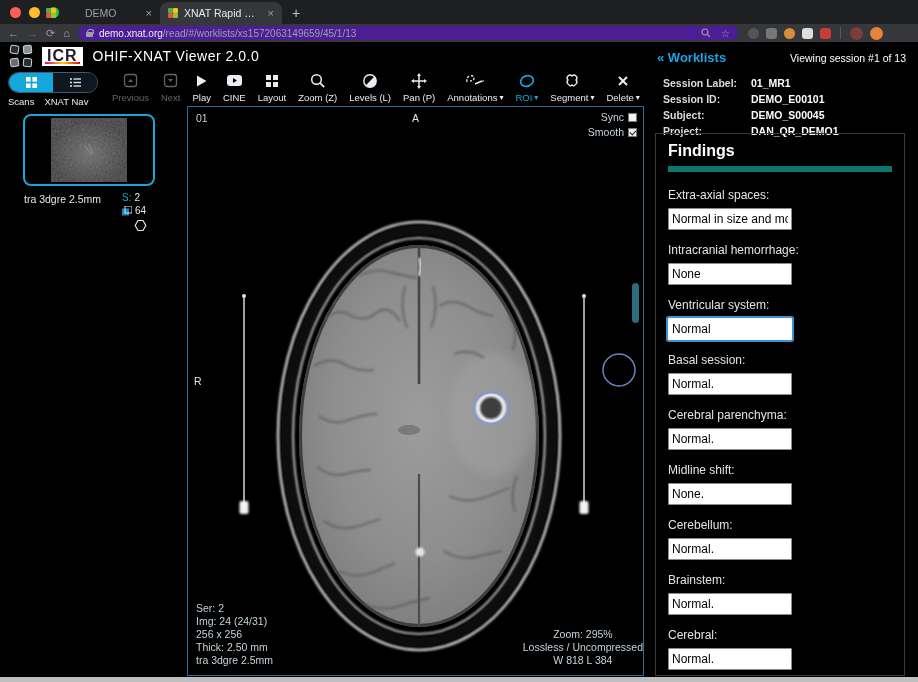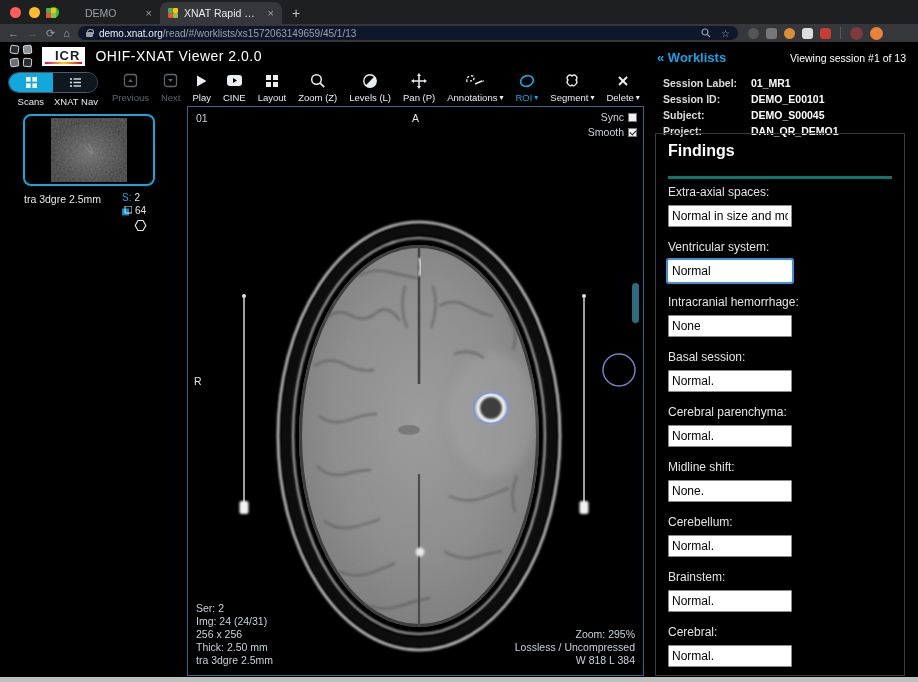--- a/index.html
+++ b/index.html
@@ -18,54 +18,54 @@
   .tab .title { flex:1; white-space:nowrap; overflow:hidden; text-overflow:ellipsis; }
   .tab .x { font-size:11px; color:#9aa0a6; }
   .favicon { width:10px; height:10px; position:relative; flex:0 0 10px; }
   .favicon i { position:absolute; width:5px; height:5px; border-radius:1px; }
   .favicon .f1{left:0;top:0;background:#4caf50}.favicon .f2{right:0;top:0;background:#ffc107}
   .favicon .f3{left:0;bottom:0;background:#e5533d}.favicon .f4{right:0;bottom:0;background:#8bc34a}
   .newtab { color:#c0c4c8; font-size:14px; margin:0 0 3px 10px; }
   .urlbar { position:absolute; left:0; top:24px; width:918px; height:18px; background:#36373a; display:flex; align-items:center; }
   .navic { color:#9aa0a6; font-size:11px; margin-left:8px; }
   .navic.dim { color:#5f6368; }
-  .omnibox { position:relative; height:14px; flex:0 0 660px; margin-left:8px; background:#0f172a; border-radius:7px; display:flex; align-items:center; padding:0 8px; }
+  .omnibox { position:relative; height:14px; flex:0 0 660px; margin-left:8px; background:#4c1d95; border-radius:7px; display:flex; align-items:center; padding:0 8px; }
   .omnibox .lock { width:7px; height:8px; position:relative; margin-right:6px; }
   .lock:before { content:""; position:absolute; left:1px; top:0; width:5px; height:4px; border:1px solid #9aa0a6; border-bottom:none; border-radius:3px 3px 0 0; }
   .lock:after { content:""; position:absolute; left:0; top:3px; width:7px; height:5px; background:#9aa0a6; border-radius:1px; }
   .url { font-size:10px; color:#9aa0a6; white-space:nowrap; overflow:hidden; }
   .url b { color:#e8eaed; font-weight:normal; }
   .omni-icons { margin-left:auto; display:flex; gap:10px; color:#9aa0a6; font-size:10px; }
   .ext-icons { display:flex; align-items:center; gap:7px; margin-left:10px; }
   .extic { width:11px; height:11px; border-radius:3px; }
   .e1{background:#555;border-radius:50%}.e2{background:#777}.e3{background:#d98e3a;border-radius:50%}.e4{background:#ddd}.e5{background:#c63d36}
   .chrome-sep { width:1px; height:12px; background:#55585c; margin:0 2px; }
   .avatar { width:13px; height:13px; border-radius:50%; background:#7d3b3b; }
   .profile-dot { width:13px; height:13px; border-radius:50%; background:#e8833a; margin-right:8px; }
 
   
   .appheader { position:absolute; left:0; top:42px; width:645px; height:28px; display:flex; align-items:center; gap:10px; padding-left:10px; background:#000; }
   .xnatlogo { width:22px; height:22px; position:relative; }
   .xnatlogo i { position:absolute; width:9px; height:9px; border:1.5px solid #cfd4d8; border-radius:2px; background:#2a2d30; }
   .xnatlogo .a{left:0;top:0;transform:rotate(8deg)}.xnatlogo .b{right:0;top:0;transform:rotate(-6deg);background:#8a9096}
   .xnatlogo .c{left:0;bottom:0;background:#696f75;transform:rotate(-8deg)}.xnatlogo .d{right:0;bottom:0;transform:rotate(5deg)}
-  .icrlogo { background:#fff; color:#1c1c2e; font-weight:bold; font-size:13px; letter-spacing:1px; padding:1px 5px 3px 13px; position:relative; line-height:15px; }
+  .icrlogo { background:#fff; color:#1c1c2e; font-weight:bold; font-size:16px; letter-spacing:1px; padding:1px 5px 3px 5px; position:relative; line-height:15px; }
   .icrlogo:after { content:""; position:absolute; left:3px; right:3px; bottom:2px; height:2px; background:linear-gradient(90deg,#e6007e,#ffd200,#e30613); }
   .apptitle { color:#fff; font-size:14px; letter-spacing:0.5px;text-align:right; }
 
   
   .toolbar { position:absolute; left:0; top:70px; width:645px; height:36px; display:flex; align-items:flex-start; padding:2px 6px 0 8px; background:#000; }
   .tbtn { display:flex; flex-direction:column; align-items:center; gap:3px; margin:0 6px; color:#e8eef4; }
   .tbtn .ticon { height:17px; display:flex; align-items:center; justify-content:center; color:#e8eef4; }
   .tbtn .trow { display:flex; align-items:center; gap:2px; }
   .tlabel { font-size:9.5px; color:#e8eef4; white-space:nowrap; }
   .caret { font-size:8px; color:#e8eef4; }
   .tbtn.disabled .tlabel, .tbtn.disabled .ticon { color:#5c666e; }
   .tbtn.activeb .tlabel, .tbtn.activeb .ticon, .tbtn.activeb .caret { color:#14a7dc; }
-  .toggle-group { display:flex; flex-direction:column; align-items:flex-end; gap:3px; margin-right:8px; }
+  .toggle-group { display:flex; flex-direction:column; align-items:flex-start; gap:3px; margin-right:8px; }
   .pill { display:flex; border:1px solid #3d5e73; border-radius:11px; overflow:hidden; height:21px; }
   .pill .half { width:44px; display:flex; align-items:center; justify-content:center; color:#cfe3ee; background:#10181f; }
   .pill .half.on { background:#14a7dc; color:#fff; }
   .pill-labels { display:flex; gap:10px; }
   .pill-labels span { font-size:9.5px; color:#e8eef4; }
   .rgroup { margin-left:auto; margin-right:6px; }
   .rgroup .pill .half { background:transparent; }
   .rgroup .pill .half + .half { border-left:1px solid #3d5e73; }
   .qmark { font-size:13px; font-weight:bold; }
 
@@ -82,34 +82,34 @@
   .viewport { position:absolute; left:187px; top:106px; width:457px; height:570px; background:#000; border:1.5px solid #2c6c93; }
   .ov { position:absolute; color:#c6d2da; font-size:10.5px; line-height:13px; }
   .ov.num { left:8px; top:5px; }
   .ov.a-marker { left:50%; top:5px; transform:translateX(-50%); color:#dfe5e9; }
   .ov.r-marker { left:6px; top:268px; color:#dfe5e9; }
   .ov.syncrow { right:6px; top:4px; text-align:right; }
   .ckrow { display:flex; align-items:center; justify-content:flex-end; gap:4px; margin-bottom:2px; }
   .cb { width:9px; height:9px; background:#f2f2f2; border:1px solid #777; position:relative; }
   .cb.checked:after { content:""; position:absolute; left:1px; top:1px; width:5px; height:3px; border-left:1.5px solid #222; border-bottom:1.5px solid #222; transform:rotate(-45deg); }
   .ov.bl { left:8px; bottom:8px; }
-  .ov.br { right:8px; bottom:8px; text-align:right; }
+  .ov.br { right:0; bottom:8px; text-align:center; }
   .scrollthumb { position:absolute; right:4px; top:176px; width:7px; height:40px; background:#2e6b7d; border-radius:4px; }
   .brainsvg { position:absolute; left:0; top:0; }
 
   .rpanel { position:absolute; left:645px; top:42px; width:273px; height:634px; background:#000; }
   .rptop { display:flex; align-items:center; padding:8px 12px 0 12px; }
   .worklists { color:#18a3e6; font-weight:bold; font-size:13px; }
   .viewing { margin-left:auto; color:#fff; font-size:10.5px; }
   .sessinfo { margin:12px 0 0 18px; }
   .sessrow { display:flex; margin-bottom:4px; }
   .sesslabel { width:88px; color:#d9dcde; font-size:10.5px; font-weight:bold; }
   .sessval { color:#fff; font-size:10.5px; font-weight:bold; }
   .findings { position:absolute; left:10px; top:91px; width:250px; bottom:0; border:1px solid #3a3a3a; padding:8px 12px 0 12px; overflow:hidden; }
-  .findings h2 { color:#fff; font-size:16px; font-weight:bold; border-bottom:3px solid #0f766e; padding-bottom:16px; margin-bottom:6px; }
+  .findings h2 { color:#fff; font-size:16px; font-weight:bold; border-bottom:6px solid #0f766e; padding-bottom:6px; margin-bottom:16px; }
   .field { margin-bottom:13px; }
   .field label { display:block; color:#e3e3e3; font-size:12px; margin-bottom:6px; }
   .field input { width:124px; height:22px; background:#fff; color:#000; border:1px solid #8b8b8b; border-radius:1px; font-size:12px; font-family:"Liberation Sans",sans-serif; padding:0 3px; }
   .field input.focused { border:1px solid #fff; box-shadow:0 0 0 2px #3e8ed8; }
 
   .bottomstrip { position:absolute; left:0; top:677px; width:918px; height:5px; background:#bfbfbf; }
   svg { display:block; }
 </style>
 </head>
 <body>
@@ -564,28 +564,28 @@
     </div>
 
     <div class="findings">
       <h2>Findings</h2>
 
       <div class="field">
         <label>Extra-axial spaces:</label>
         <input type="text" value="Normal in size and morp" style="">
       </div>
       <div class="field">
+        <label>Intracranial hemorrhage:</label>
+        <input type="text" value="None" style="">
+      </div>
+      <div class="field">
         <label>Ventricular system:</label>
         <input type="text" class="focused" value="Normal" style="">
       </div>
       <div class="field">
-        <label>Intracranial hemorrhage:</label>
-        <input type="text" value="None" style="">
-      </div>
-      <div class="field">
         <label>Basal session:</label>
         <input type="text" value="Normal." style="">
       </div>
       <div class="field">
         <label>Cerebral parenchyma:</label>
         <input type="text" value="Normal." style="">
       </div>
       <div class="field">
         <label>Midline shift:</label>
         <input type="text" value="None." style="">

